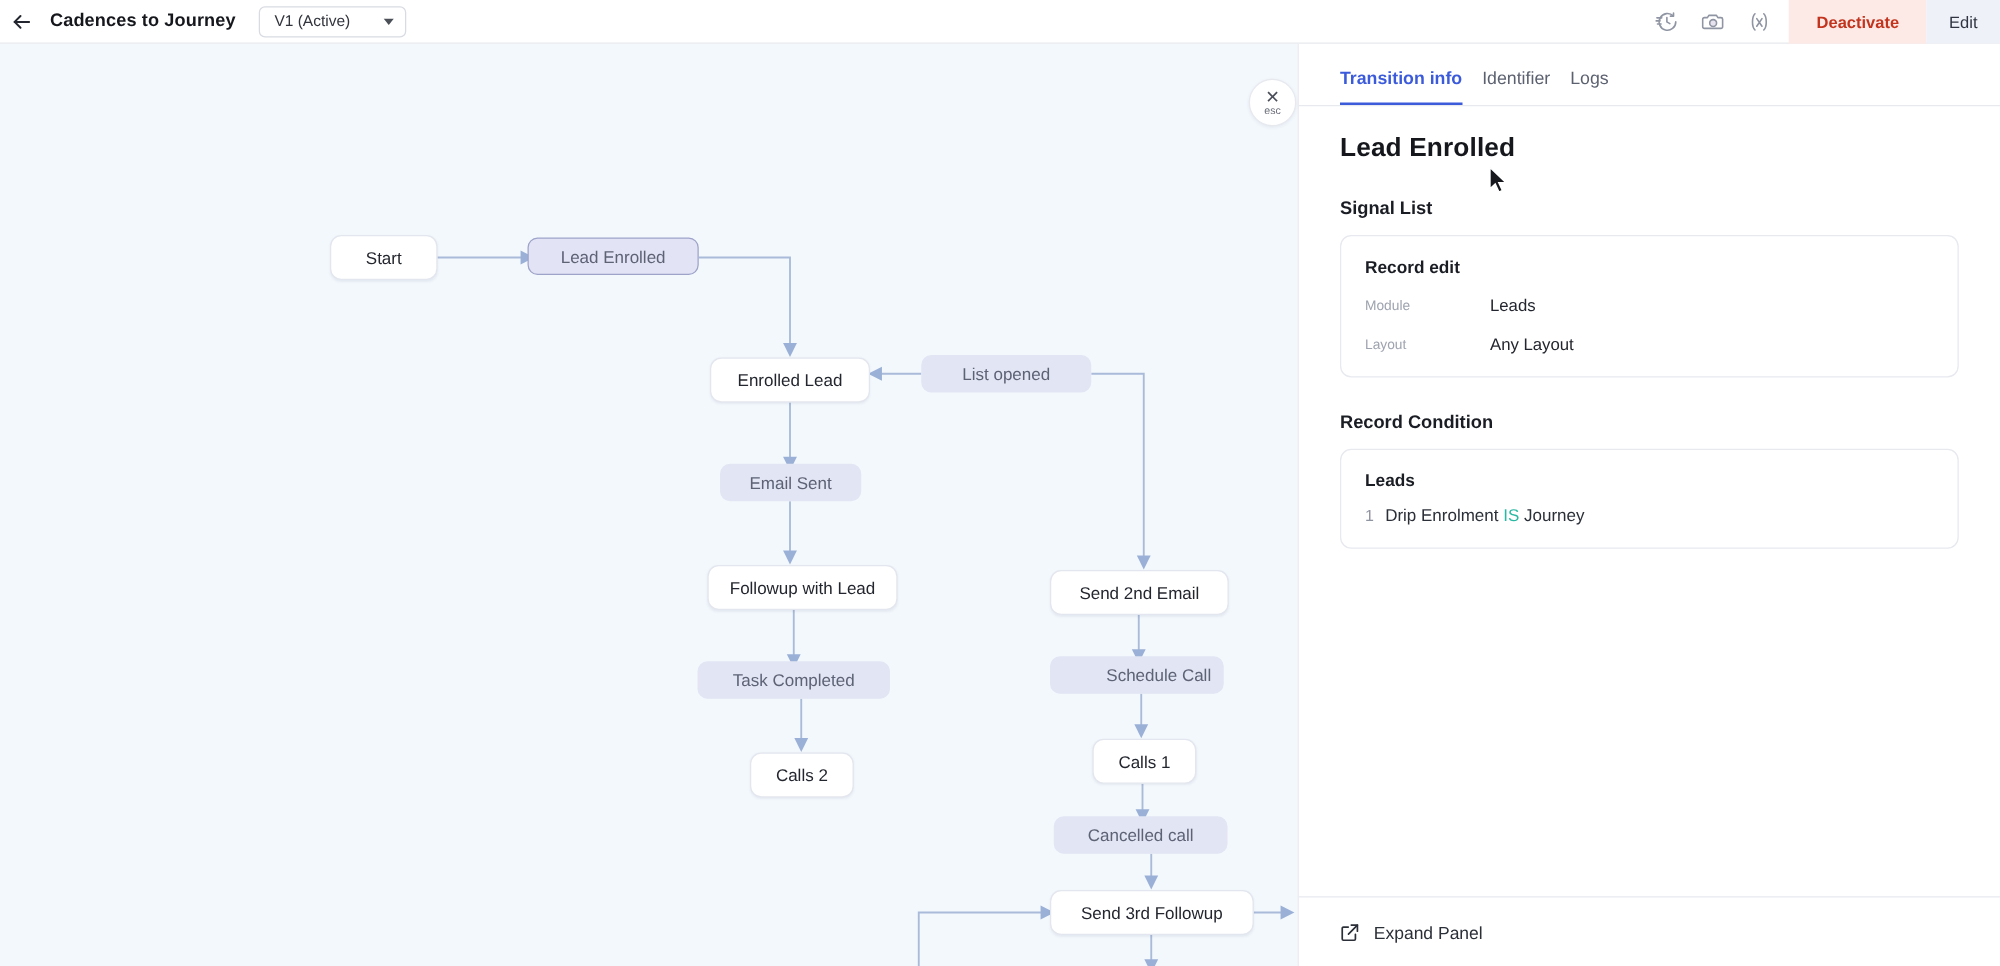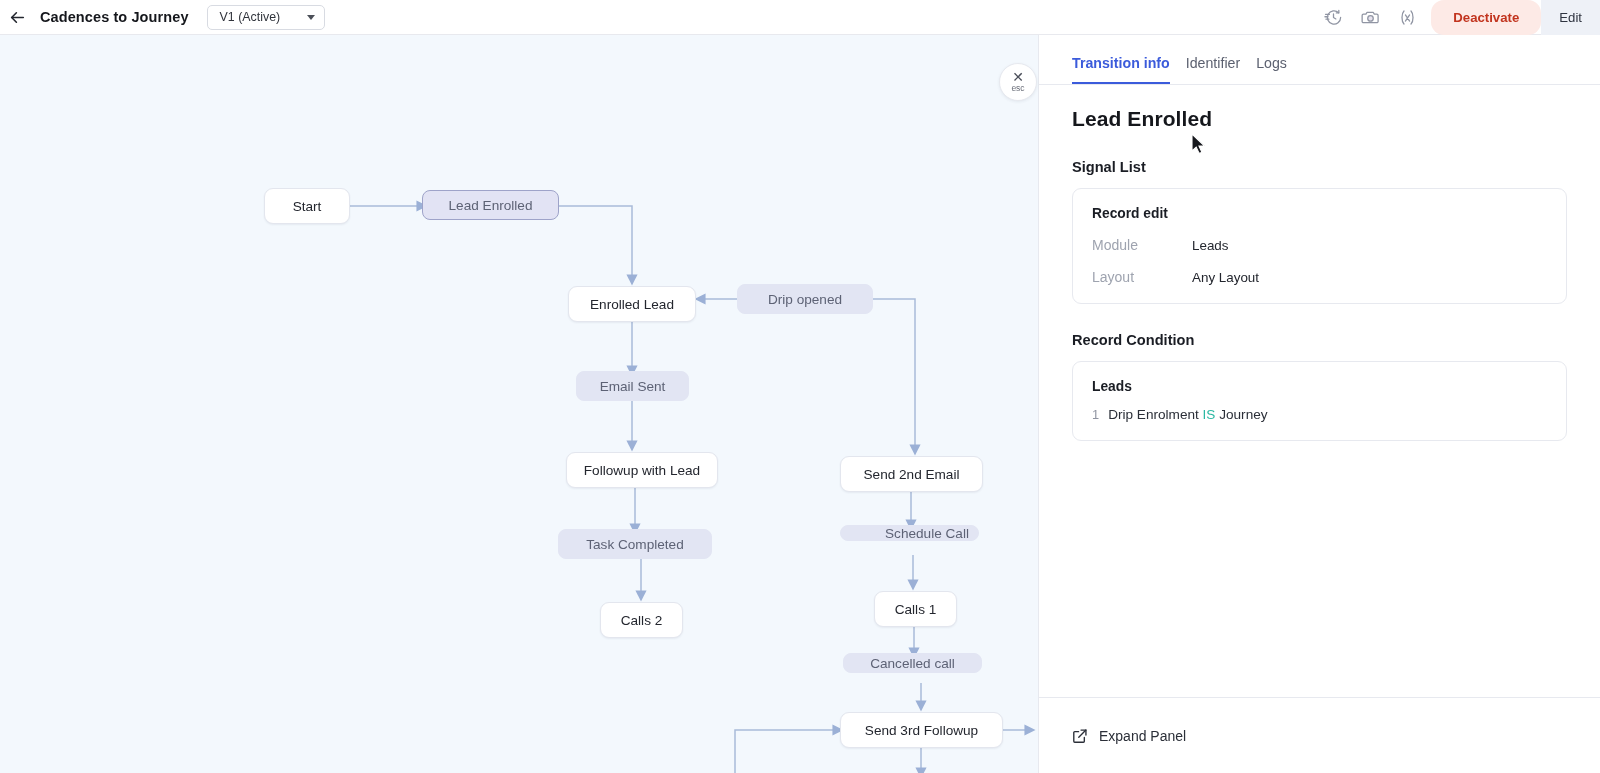--- a/index.html
+++ b/index.html
@@ -43,21 +43,21 @@
   .caret { width:0;height:0;border-left:4.5px solid transparent;border-right:4.5px solid transparent;border-top:5px solid #4b4f58; margin-left:14px;}
 
   .topbar-spacer { flex: 1; }
   .top-icons { display: flex; align-items: center; gap: 18px; padding-right: 14px; }
   .top-icon { width:19px;height:19px;display:flex;align-items:center;justify-content:center;cursor:pointer;color:#9095a3;}
   .top-icon svg { display:block; }
 
   .btn-deactivate {
     height: 35px; display: flex; align-items: center;
     padding: 0 22px; background: #fdeae6; color: #c2341e;
-    font-size: 13.2px; font-weight: 700; cursor: pointer; white-space: nowrap; border-radius: 13px;
+    font-size: 13.2px; font-weight: 700; cursor: pointer; white-space: nowrap;
   }
   .btn-edit {
     height: 35px; display: flex; align-items: center;
     padding: 0 18px; background: #eef1f7; color: #2f3440;
     font-size: 13.2px; font-weight: 400; cursor: pointer; white-space: nowrap; text-align: right;
   }
 
   
   .canvas {
     position: absolute; top: 35px; left: 0;
@@ -133,31 +133,31 @@
   .panel-title { font-size: 21px; font-weight: 700; color: #15171c; letter-spacing: .1px; }
   .section-label { font-size: 14.6px; font-weight: 700; color: #1a1d24; margin-top: 28px; }
 
   .card {
     margin-top: 13px;
     border: 1px solid #e7e9ef; border-radius: 9px;
     background: #fff; padding: 17px 19px 18px 19px;
   }
   .card-title { font-size: 13.8px; font-weight: 700; color: #1a1d24; }
   .kv { display: flex; align-items: center; margin-top: 16px; }
-  .kv .k { width: 100px; font-size: 14px; color: #9ea3af; }
+  .kv .k { width: 100px; font-size: 11px; color: #9ea3af; }
   .kv .v { font-size: 13.4px; color: #23262e; }
 
   .cond-module { font-size: 13.8px; font-weight: 700; color: #1a1d24; }
   .cond-row { display: flex; align-items: baseline; margin-top: 13px; gap: 9px; }
   .cond-idx { font-size: 12.8px; color: #8f94a1; }
   .cond-text { font-size: 13.6px; color: #2b2f38; }
   .cond-op { color: #2bb8a3; }
 
   .panel-footer {
-    height: 76px; border-top: 1px solid #e7e9ef;
+    height: 56px; border-top: 1px solid #e7e9ef;
     display: flex; align-items: center; padding: 0 33px; gap: 11px;
   }
   .expand-link {
     display: flex; align-items: center; gap: 11px;
     cursor: pointer; color: #2b2f38; font-size: 14px;
   }
   .expand-link svg { display: block; }
 
   
   .cursor { position: absolute; z-index: 60; pointer-events: none; }
@@ -259,44 +259,44 @@
         <div class="node state" style="left: 264px; top: 153px; width: 86px; height: 36px;">
           <span>Start</span>
         </div>
         <div class="node transition selected" style="left: 422px; top: 155px; width: 137px; height: 30px;">
           <span>Lead Enrolled</span>
         </div>
         <div class="node state" style="left: 568px; top: 251px; width: 128px; height: 36px; justify-content: center;">
           <span>Enrolled Lead</span>
         </div>
         <div class="node transition" style="left: 737px; top: 249px; width: 136px; height: 30px;">
-          <span>Drip opened</span>
+          <span>List opened</span>
         </div>
         <div class="node transition" style="left: 576px; top: 336px; width: 113px; height: 30px;">
           <span>Email Sent</span>
         </div>
         <div class="node state" style="left: 566px; top: 417px; width: 152px; height: 36px;">
           <span>Followup with Lead</span>
         </div>
         <div class="node state" style="left: 840px; top: 421px; width: 143px; height: 36px;">
           <span>Send 2nd Email</span>
         </div>
         <div class="node transition" style="left: 558px; top: 494px; width: 154px; height: 30px;">
           <span>Task Completed</span>
         </div>
-        <div class="node transition" style="left: 840px; top: 490px; width: 139px; height: 16px; padding-left: 35px;">
+        <div class="node transition" style="left: 840px; top: 490px; width: 139px; height: 30px; padding-left: 35px;">
           <span>Schedule Call</span>
         </div>
         <div class="node state" style="left: 600px; top: 567px; width: 83px; height: 36px;">
           <span>Calls 2</span>
         </div>
         <div class="node state" style="left: 874px; top: 556px; width: 83px; height: 36px;">
           <span>Calls 1</span>
         </div>
-        <div class="node transition" style="left: 843px; top: 618px; width: 139px; height: 20px;">
+        <div class="node transition" style="left: 843px; top: 618px; width: 139px; height: 30px;">
           <span>Cancelled call</span>
         </div>
         <div class="node state" style="left: 840px; top: 677px; width: 163px; height: 36px;">
           <span>Send 3rd Followup</span>
         </div>
       </div>
   </div>
 
   <div class="panel">
 

